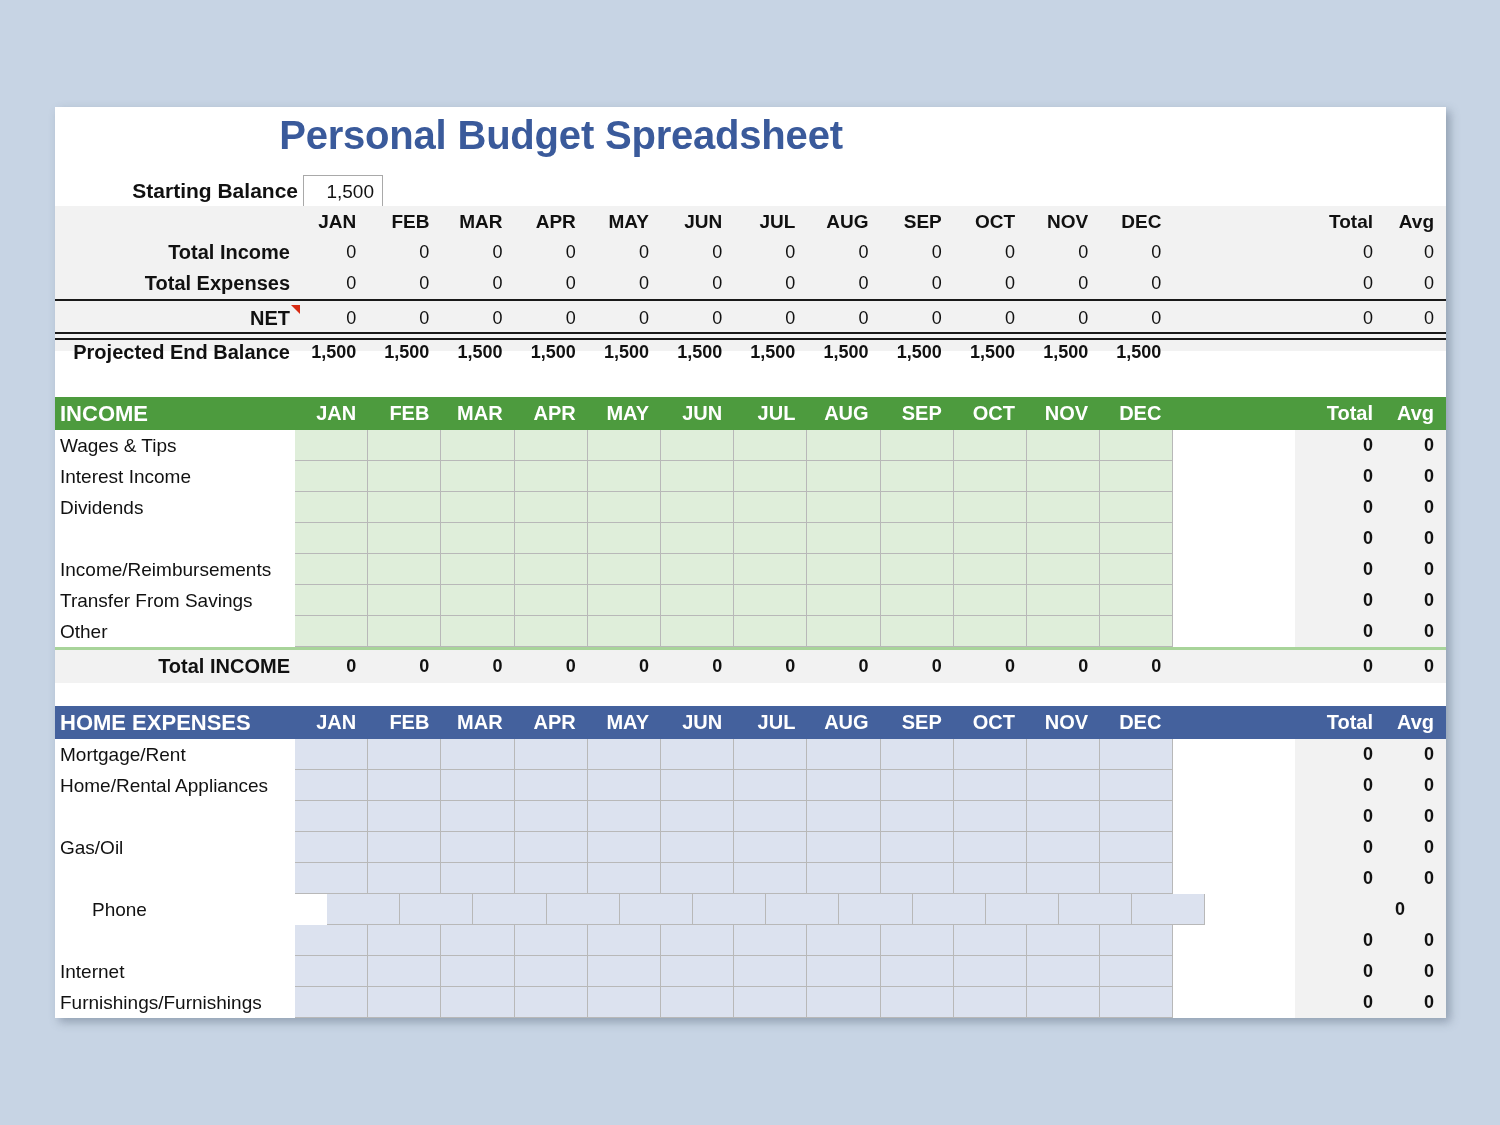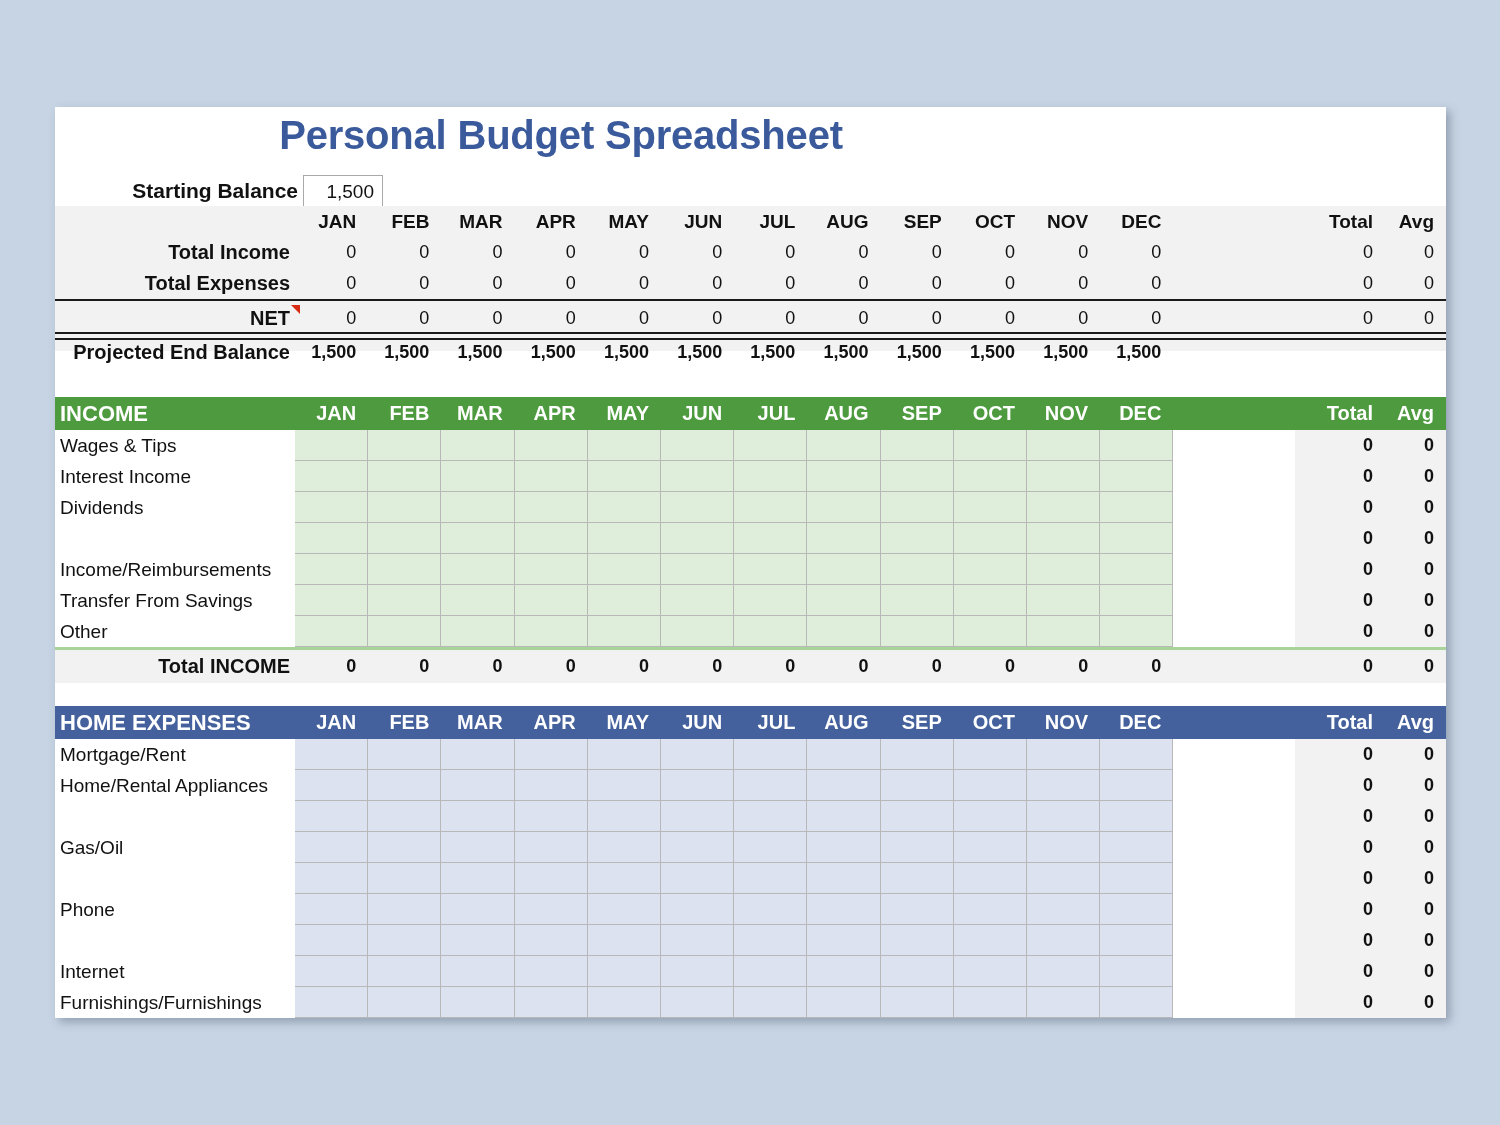--- a/index.html
+++ b/index.html
@@ -585,21 +585,21 @@
       <div class="gcell blue" style="left: 606px; width: 73.2px;"></div>
       <div class="gcell blue" style="left: 679.2px; width: 73.2px;"></div>
       <div class="gcell blue" style="left: 752.4px; width: 73.2px;"></div>
       <div class="gcell blue" style="left: 825.6px; width: 73.2px;"></div>
       <div class="gcell blue" style="left: 898.8px; width: 73.2px;"></div>
       <div class="gcell blue" style="left: 972px; width: 73.2px;"></div>
       <div class="gcell blue" style="left: 1045.2px; width: 73.2px;"></div>
       <div class="totcell" style="left: 1240px; width: 90px;">0</div>
       <div class="totcell" style="left: 1330px; width: 61px;">0</div>
     </div>
-    <div class="row" style="top: 787px;">
+    <div class="row" style="top: 787px; margin-left: 32px;">
       <div class="labelcell">Phone</div>
       <div class="gcell blue" style="left: 240px; width: 73.2px;"></div>
       <div class="gcell blue" style="left: 313.2px; width: 73.2px;"></div>
       <div class="gcell blue" style="left: 386.4px; width: 73.2px;"></div>
       <div class="gcell blue" style="left: 459.6px; width: 73.2px;"></div>
       <div class="gcell blue" style="left: 532.8px; width: 73.2px;"></div>
       <div class="gcell blue" style="left: 606px; width: 73.2px;"></div>
       <div class="gcell blue" style="left: 679.2px; width: 73.2px;"></div>
       <div class="gcell blue" style="left: 752.4px; width: 73.2px;"></div>
       <div class="gcell blue" style="left: 825.6px; width: 73.2px;"></div>

